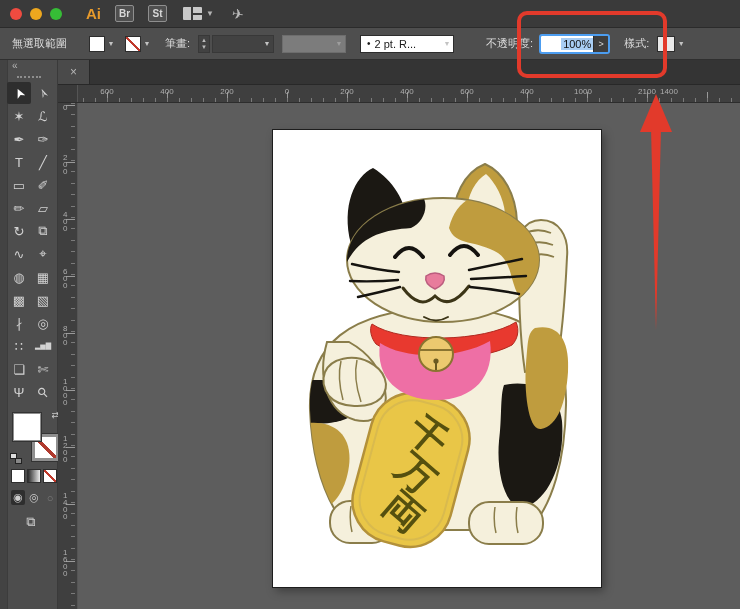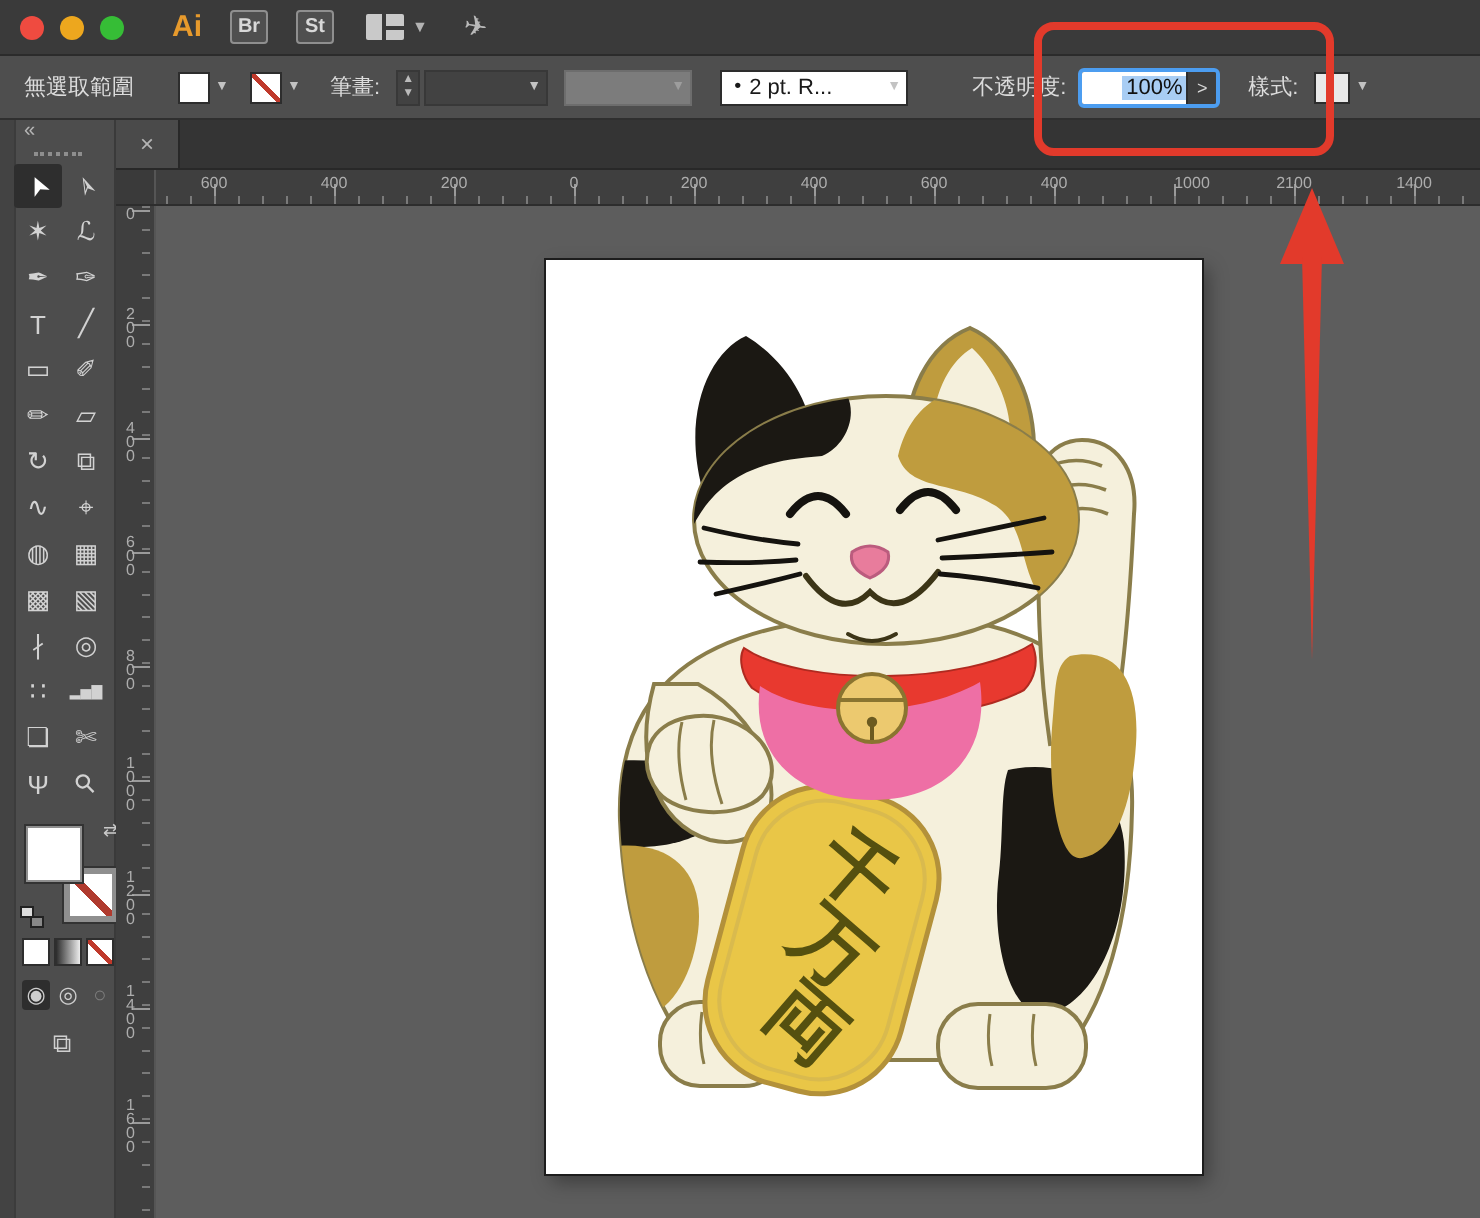--- a/index.html
+++ b/index.html
@@ -287,23 +287,23 @@
         <div class="corner"></div>
         <div class="hruler" id="hruler">
             <span class="hlabel" style="left: 29px;">600</span>
             <span class="hlabel" style="left: 89px;">400</span>
             <span class="hlabel" style="left: 149px;">200</span>
             <span class="hlabel" style="left: 209px;">0</span>
             <span class="hlabel" style="left: 269px;">200</span>
             <span class="hlabel" style="left: 329px;">400</span>
             <span class="hlabel" style="left: 389px;">600</span>
             <span class="hlabel" style="left: 449px;">400</span>
-            <span class="hlabel" style="left: 518px;">1000</span>
+            <span class="hlabel" style="left: 505px;">1000</span>
             <span class="hlabel" style="left: 569px;">2100</span>
-            <span class="hlabel" style="left: 629px;">1400</span>
+            <span class="hlabel" style="left: 591px;">1400</span>
           </div>
       </div>
       <div class="canvas">
         <div class="vruler" id="vruler">
             <span class="vlabel" style="top: 4px;">0</span>
             <span class="vlabel" style="top: 61px;">2
 0
 0</span>
             <span class="vlabel" style="top: 118px;">4
 0

